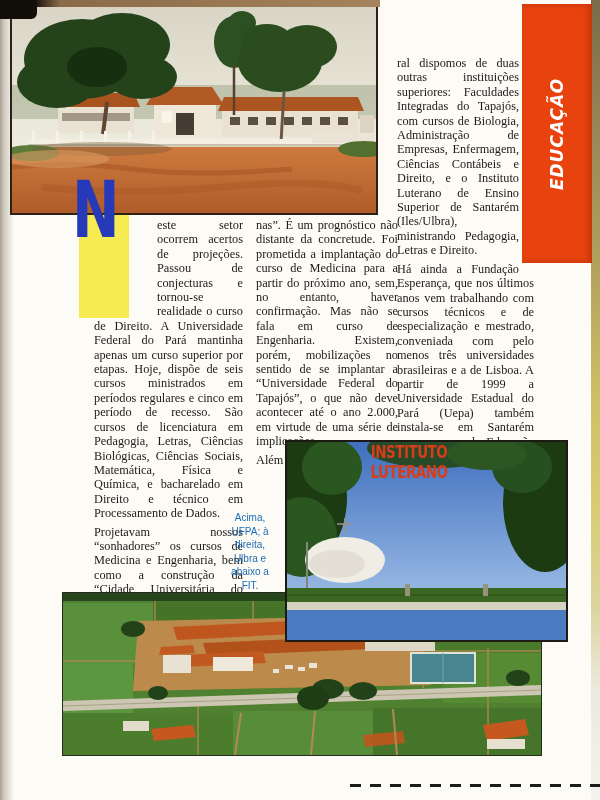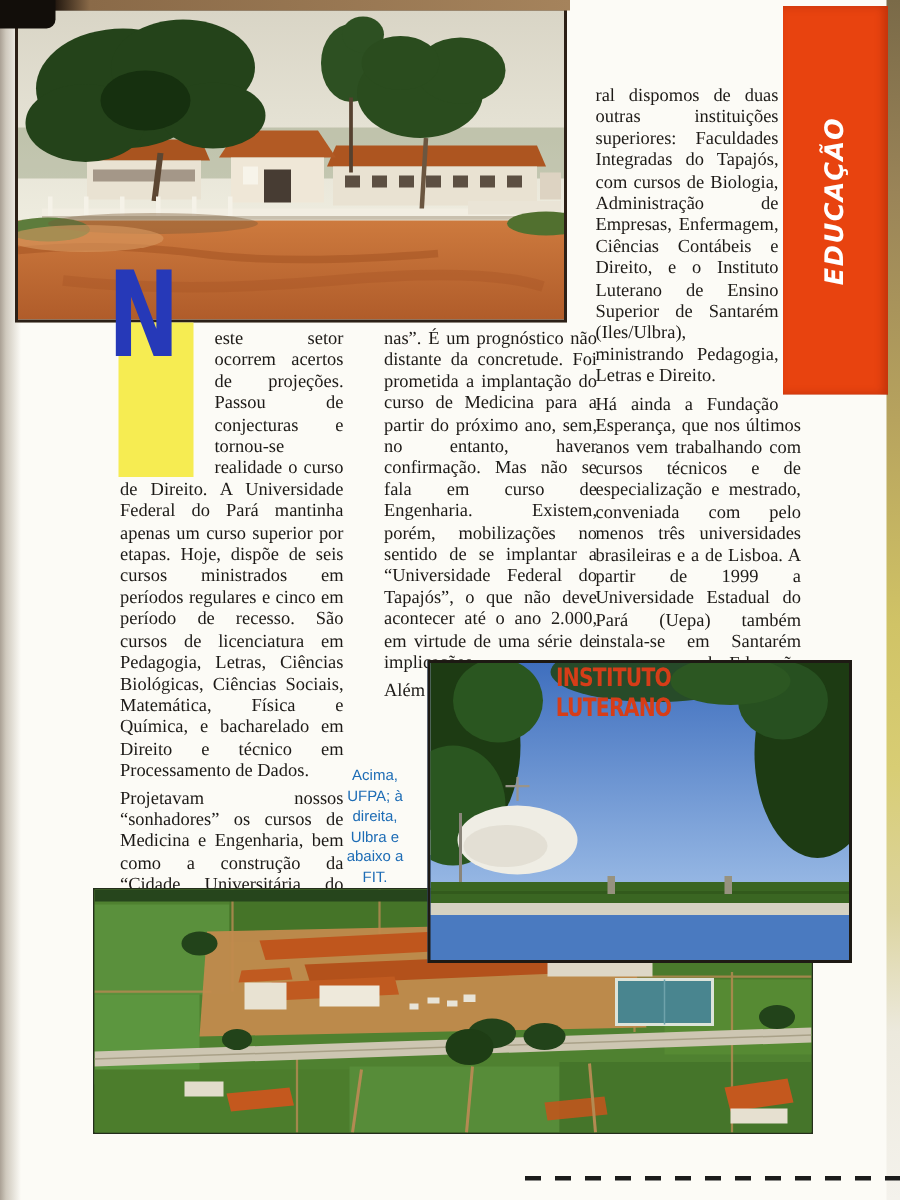--- a/index.html
+++ b/index.html
@@ -31,21 +31,21 @@
        font-size:17px;letter-spacing:1px;}
 
   
   .hl-yellow{left:79px;top:215px;width:50px;height:103px;background:#f6ec52;z-index:2;}
   .dropcap{left:72px;top:171px;z-index:3;font-family:"DejaVu Sans",sans-serif;font-weight:bold;
        font-size:79px;line-height:1;color:#2639b8;transform:scaleX(.72);transform-origin:left top;}
 
   
   .col{font-size:12.3px;line-height:14.4px;text-align:justify;z-index:2;}
   .col p{margin:4px;}
-  .col1{left:76px;top:214px;width:157px;}
+  .col1{left:90px;top:214px;width:157px;}
   .col2{left:252px;top:214px;width:150px;}
   .col3{left:393px;top:52px;width:145px;}
   .wrapL{float:left;width:67px;height:104px;}
   .wrapR{float:right;width:19px;height:213px;}
 
   
   .caption{left:222px;top:511px;width:56px;z-index:4;text-align:center;color:#1d6cb5;
        font-family:"Liberation Sans","DejaVu Sans",sans-serif;font-weight:normal;
        font-size:10px;line-height:13.5px;}
 

